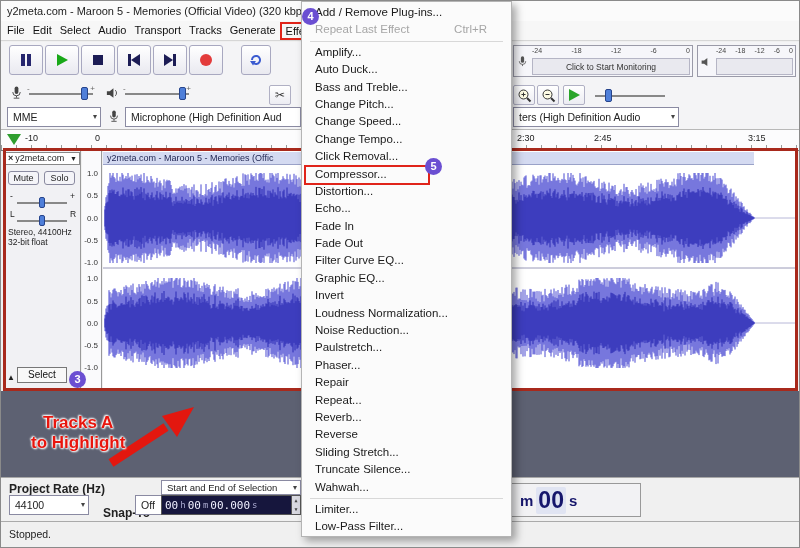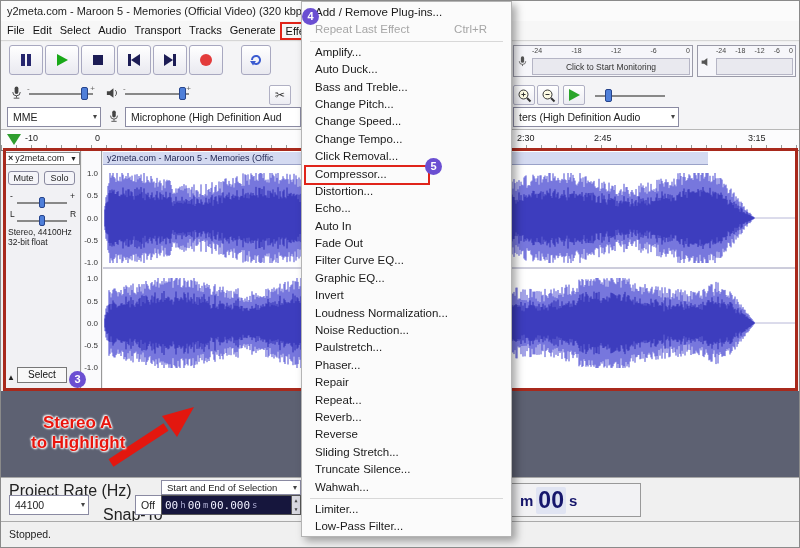--- a/index.html
+++ b/index.html
@@ -50,33 +50,33 @@
   .track-tab{position:absolute;left:1px;top:1px;width:75px;height:13px;background:#fff;border:1px solid #888;
              font-size:9px;line-height:11px;display:flex;align-items:center;padding:0 2px;color:#222;}
   .msbtn{position:absolute;width:31px;height:14px;border:1px solid #8a8aa0;border-radius:3px;background:#f4f4f8;
          font-size:9px;line-height:12px;text-align:center;color:#222;}
   .panel-info{position:absolute;left:4px;font-size:8.5px;color:#222;}
   .select-btn{position:absolute;left:13px;top:216px;width:50px;height:16px;border:1px solid #777;background:#f8f8f8;
               font-size:10px;line-height:14px;text-align:center;color:#111;}
   .vscale{position:absolute;left:81px;top:150px;width:20px;height:238px;background:#fafafc;border-right:1px solid #999;}
   .scale-num{position:absolute;right:3px;font-size:8px;color:#333;}
   .wave-bg{position:absolute;left:102px;top:150px;width:694px;height:238px;background:#ffffff;}
-  .clip-header{position:absolute;left:102px;top:151px;width:605px;height:13px;background:#d4daf1;border-bottom:1px solid #9aa2c8;
+  .clip-header{position:absolute;left:102px;top:151px;width:651px;height:13px;background:#d4daf1;border-bottom:1px solid #9aa2c8;
                font-size:9px;line-height:12px;color:#1d2350;padding-left:4px;overflow:hidden;white-space:nowrap;}
 
   .track-annotation-box{position:absolute;left:2px;top:147px;width:795px;height:243px;border:3px solid #a8291c;z-index:30;pointer-events:none;}
 
   
   .gray-area{position:absolute;left:0;top:390px;width:100%;height:86px;background:#5d6172;}
   .anno-text{position:absolute;z-index:31;font-size:17px;font-weight:bold;color:#e8150d;
              text-shadow:0 0 2px #fff,0 0 2px #fff,1px 1px 2px #fff,-1px -1px 2px #fff;}
 
   
   .selbar{position:absolute;left:0;top:476px;width:100%;height:44px;background:#f0f0f0;border-top:1px solid #a8a8a8;}
-  .sel-label{position:absolute;font-size:16px;color:#222;}
+  .sel-label{position:absolute;font-size:12px;color:#222;font-weight:bold;}
   .timefield{position:absolute;height:20px;background:#16163d;border:1px solid #555;color:#f0f0ff;
              font-family:"DejaVu Sans Mono",monospace;font-size:11px;display:flex;align-items:center;padding:0 3px;}
   .timefield .unit{color:#a9a9ce;font-size:9px;padding:0 2px;}
   .spin{position:absolute;right:0;top:0;width:9px;height:18px;background:#d8d8e0;border-left:1px solid #555;
         font-size:5px;color:#444;text-align:center;line-height:9px;}
   .bigtime{position:absolute;left:470px;top:482px;width:170px;height:34px;background:#f2f2f4;border:1px solid #999;
            display:flex;align-items:center;padding-left:45px;color:#16166b;}
   .bigtime .bt-unit{font-size:15px;font-weight:bold;padding:0 3px;}
   .bigtime .bt-digits{font-size:23px;font-weight:bold;background:#e0e4f2;padding:0 2px;border-radius:2px;}
 
@@ -332,21 +332,21 @@
       <span class="scale-num" style="top: 212px;">-1.0</span>
     </div>
 
   <div class="track-annotation-box"></div>
 
   <div class="gray-area"></div>
   <svg class="abs" style="left:15px;top:398px;z-index:31;" width="240" height="80">
     <line x1="95" y1="64" x2="150" y2="28" stroke="#e3170f" stroke-width="9"></line>
     <polygon points="178,8 146,17 161,38" fill="#e3170f"></polygon>
   </svg>
-  <div class="anno-text" style="left:42px;top:412px;">Stereo A</div>
+  <div class="anno-text" style="left:42px;top:412px;">Tracks A</div>
   <div class="anno-text" style="left:30px;top:432px;">to Highlight</div>
 
   <div class="selbar">
     <span class="sel-label" style="left:8px;top:4px;">Project Rate (Hz)</span>
     <span class="sel-label" style="left:102px;top:4px;margin-top:24px;">Snap-To</span>
     <div class="combo" style="left:160px;top:2px;width:140px;height:15px;line-height:13px;font-size:9.5px;">
       <span>Start and End of Selection</span>
       <span class="arr" style="line-height:13px;">▾</span>
     </div>
   </div>
@@ -410,21 +410,21 @@
       <div class="menu-item">
         <span>Compressor...</span>
       </div>
       <div class="menu-item">
         <span>Distortion...</span>
       </div>
       <div class="menu-item">
         <span>Echo...</span>
       </div>
       <div class="menu-item">
-        <span>Auto In</span>
+        <span>Fade In</span>
       </div>
       <div class="menu-item">
         <span>Fade Out</span>
       </div>
       <div class="menu-item">
         <span>Filter Curve EQ...</span>
       </div>
       <div class="menu-item">
         <span>Graphic EQ...</span>
       </div>

